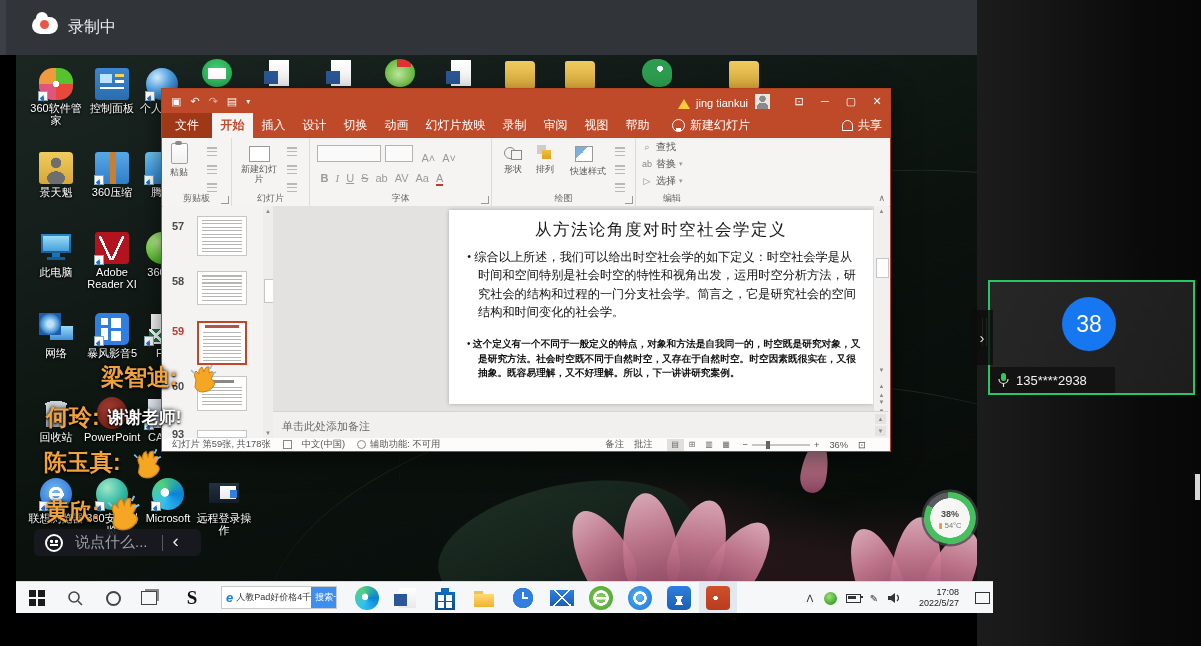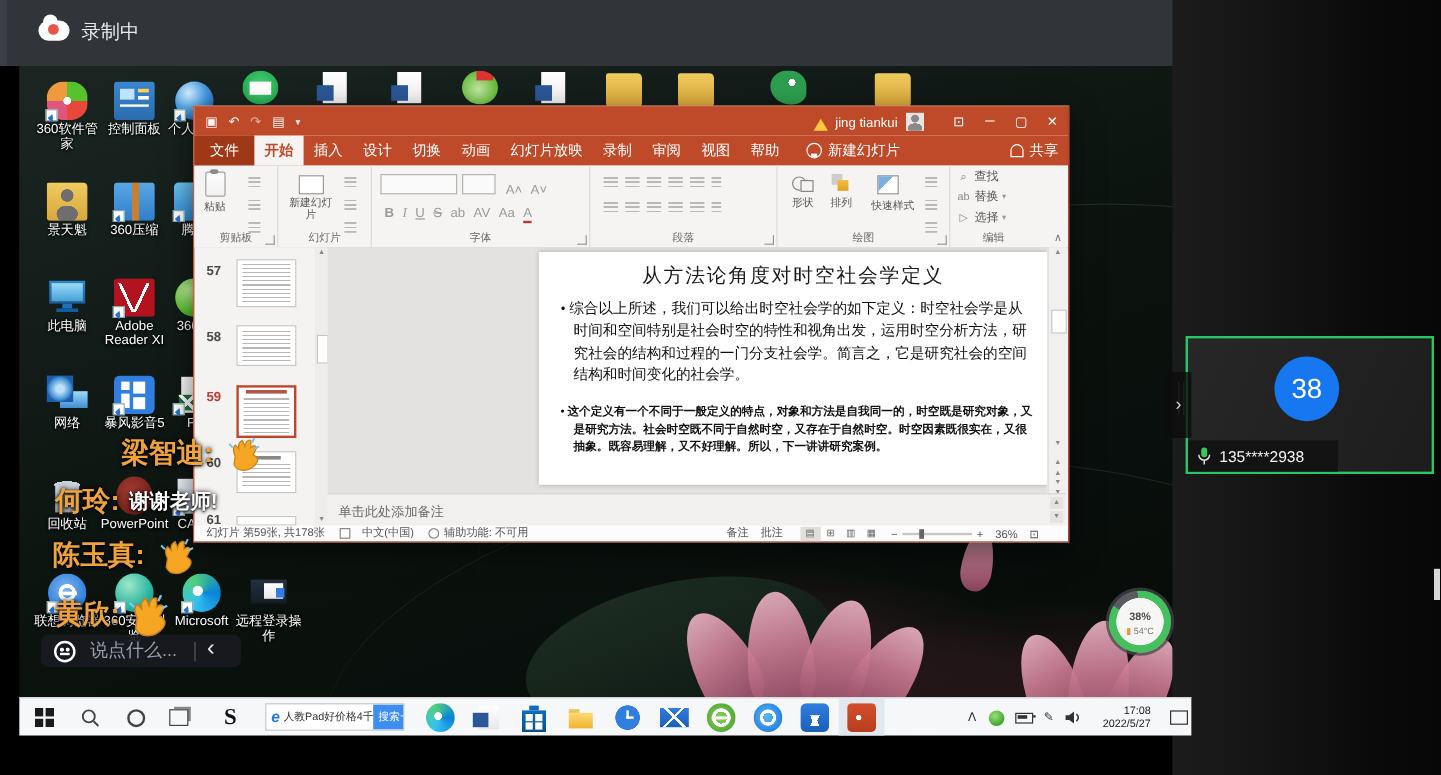--- a/index.html
+++ b/index.html
@@ -401,30 +401,20 @@
             <span class="fontbox" style="width:62px;"></span>
             <span class="fontbox" style="width:26px;"></span>
             <span class="fmt">A˄</span><span class="fmt">A˅</span>
           </div>
           <div style="position:absolute;left:7px;top:30px;">
             <span class="fmt" style="font-weight:bold">B</span><span class="fmt" style="font-style:italic;font-family:'Liberation Serif',serif">I</span><span class="fmt" style="text-decoration:underline">U</span><span class="fmt" style="text-decoration:line-through">S</span><span class="fmt">ab</span><span class="fmt">AV</span><span class="fmt">Aa</span><span class="fmt" style="border-bottom:2px solid #c0392b">A</span>
           </div>
           <div class="glabel">字体</div>
           <div class="launch"></div>
         </div>
-        <div class="grp" style="width:156px;">
-          <div style="position:absolute;left:8px;top:6px;">
-            <span class="ph"></span><span class="ph"></span><span class="ph"></span><span class="ph"></span><span class="ph"></span><span class="ph" style="width:8px"></span>
-          </div>
-          <div style="position:absolute;left:8px;top:27px;">
-            <span class="ph"></span><span class="ph"></span><span class="ph"></span><span class="ph"></span><span class="ph"></span><span class="ph" style="width:8px"></span>
-          </div>
-          <div class="glabel">段落</div>
-          <div class="launch"></div>
-        </div>
         <div class="grp" style="width:144px;">
           <div class="bigbtn" style="left:8px;width:26px;">
             <div class="shape-ico"></div>
             <div>形状</div>
           </div>
           <div class="bigbtn" style="left:40px;width:26px;">
             <div class="arr-ico"></div>
             <div>排列</div>
           </div>
           <div class="bigbtn" style="left:70px;width:44px;text-align:right;">
@@ -469,21 +459,21 @@
         <span class="tnum sel" style="top:119px;">59</span>
         <div class="thumb sel" style="top:115px;height:44px;">
             <div class="ttitle"></div>
             <div class="tlines" style="height:30px;"></div>
           </div>
         <span class="tnum" style="top:174px;">60</span>
         <div class="thumb" style="top:170px;height:35px;">
             <div class="ttitle2"></div>
             <div class="tlines" style="height:20px;margin-top:2px;"></div>
           </div>
-        <span class="tnum" style="top:222px;">61</span>
+        <span class="tnum" style="top:222px;">93</span>
         <div class="thumb" style="top:224px;height:8px;">
             <div class="tlines" style="margin:2px 4px;"></div>
           </div>
       </div>
       <div id="pane-sb" class="a">
         <span class="sb-arrow" style="top:0;">▲</span>
         <span id="pane-sb-thumb"></span>
         <span class="sb-arrow" style="bottom:0;">▼</span>
       </div>
 

